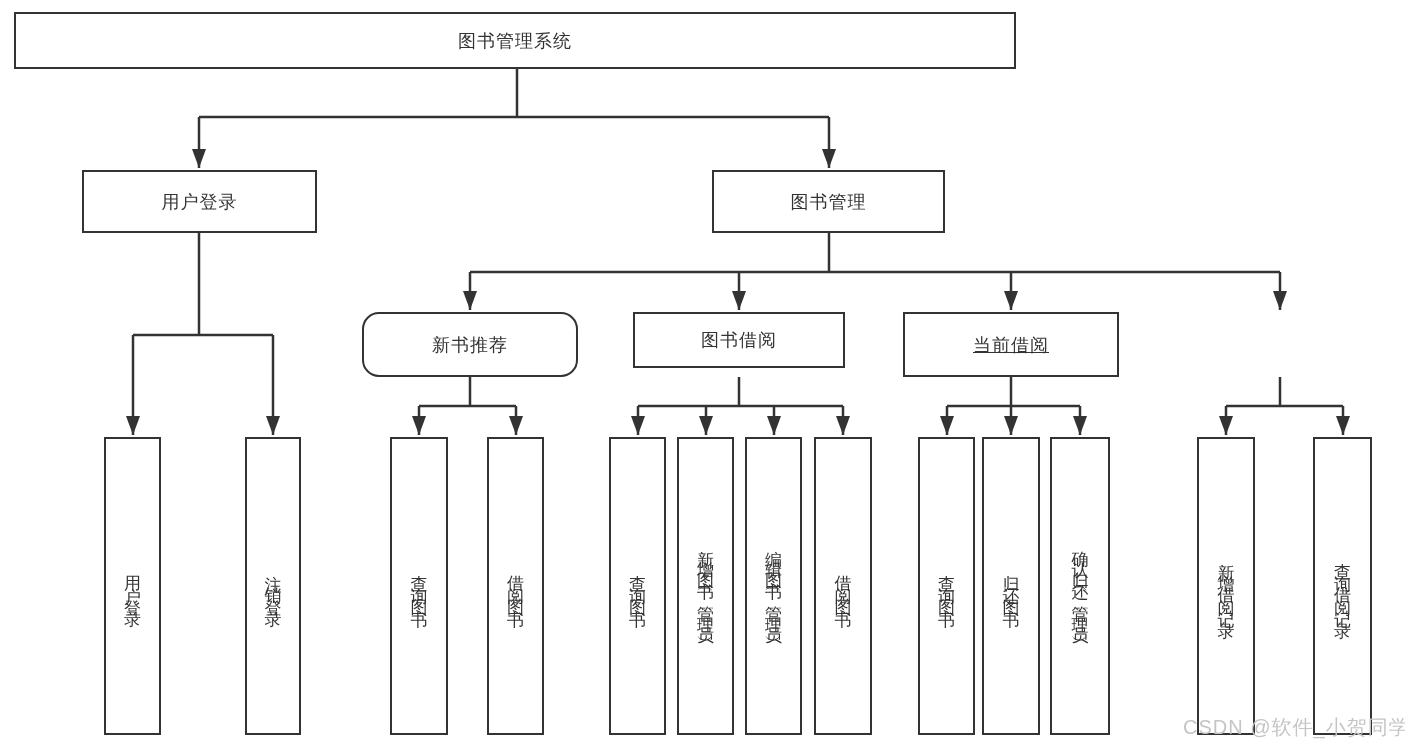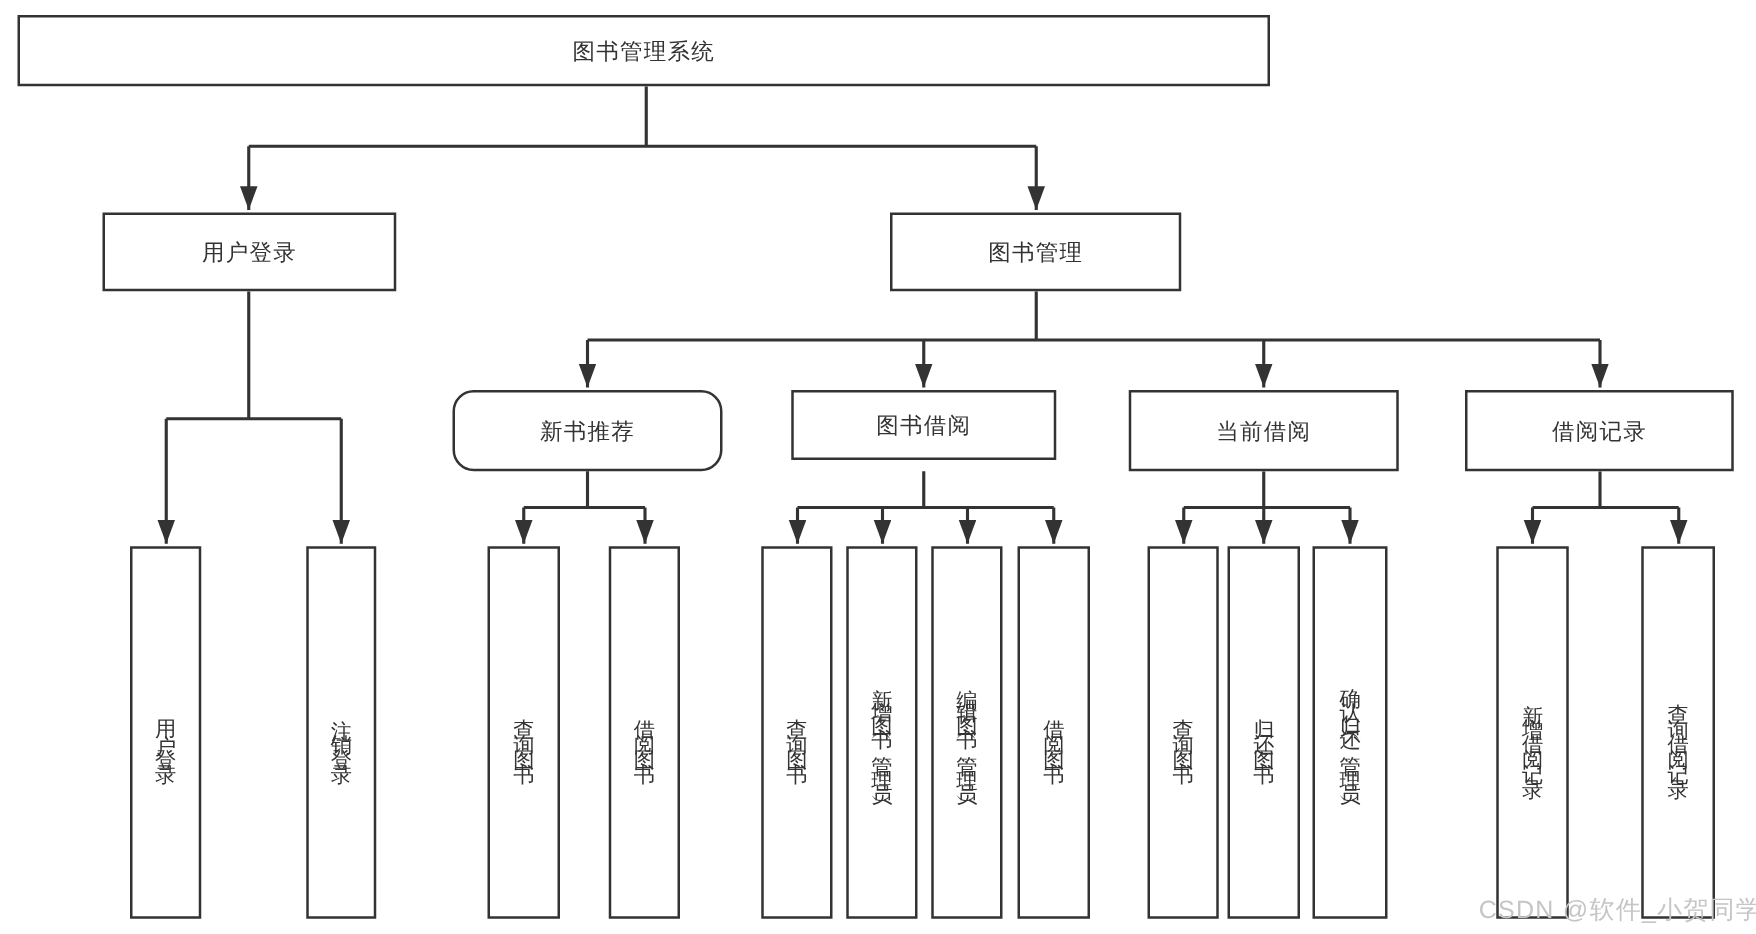--- a/index.html
+++ b/index.html
@@ -107,25 +107,22 @@
   <div class="node h-node" style="left:712px; top:170px; width:233px; height:63px;text-align:right;">
     <span>图书管理</span>
   </div>
 
   <div class="node h-node" style="left:362px; top:312px; width:216px; height:65px;border-radius:17px;">
     <span>新书推荐</span>
   </div>
   <div class="node h-node" style="left:633px; top:312px; width:212px; height:56px;">
     <span>图书借阅</span>
   </div>
-  <div class="node h-node" style="left:903px; top:312px; width:216px; height:65px;">
+  <div class="node h-node" style="left:903px; top:312px; width:216px; height:65px;text-decoration:underline;">
     <span>当前借阅</span>
-  </div>
-  <div class="node h-node" style="left:1172px; top:312px; width:215px; height:65px;">
-    <span>借阅记录</span>
   </div>
 
   <div class="node v-node" style="left:104px; top:437px; width:57px; height:298px;">
     <span>用户登录</span>
   </div>
   <div class="node v-node" style="left:245px; top:437px; width:56px; height:298px;">
     <span>注销登录</span>
   </div>
 
   <div class="node v-node" style="left:390px; top:437px; width:58px; height:298px;">

